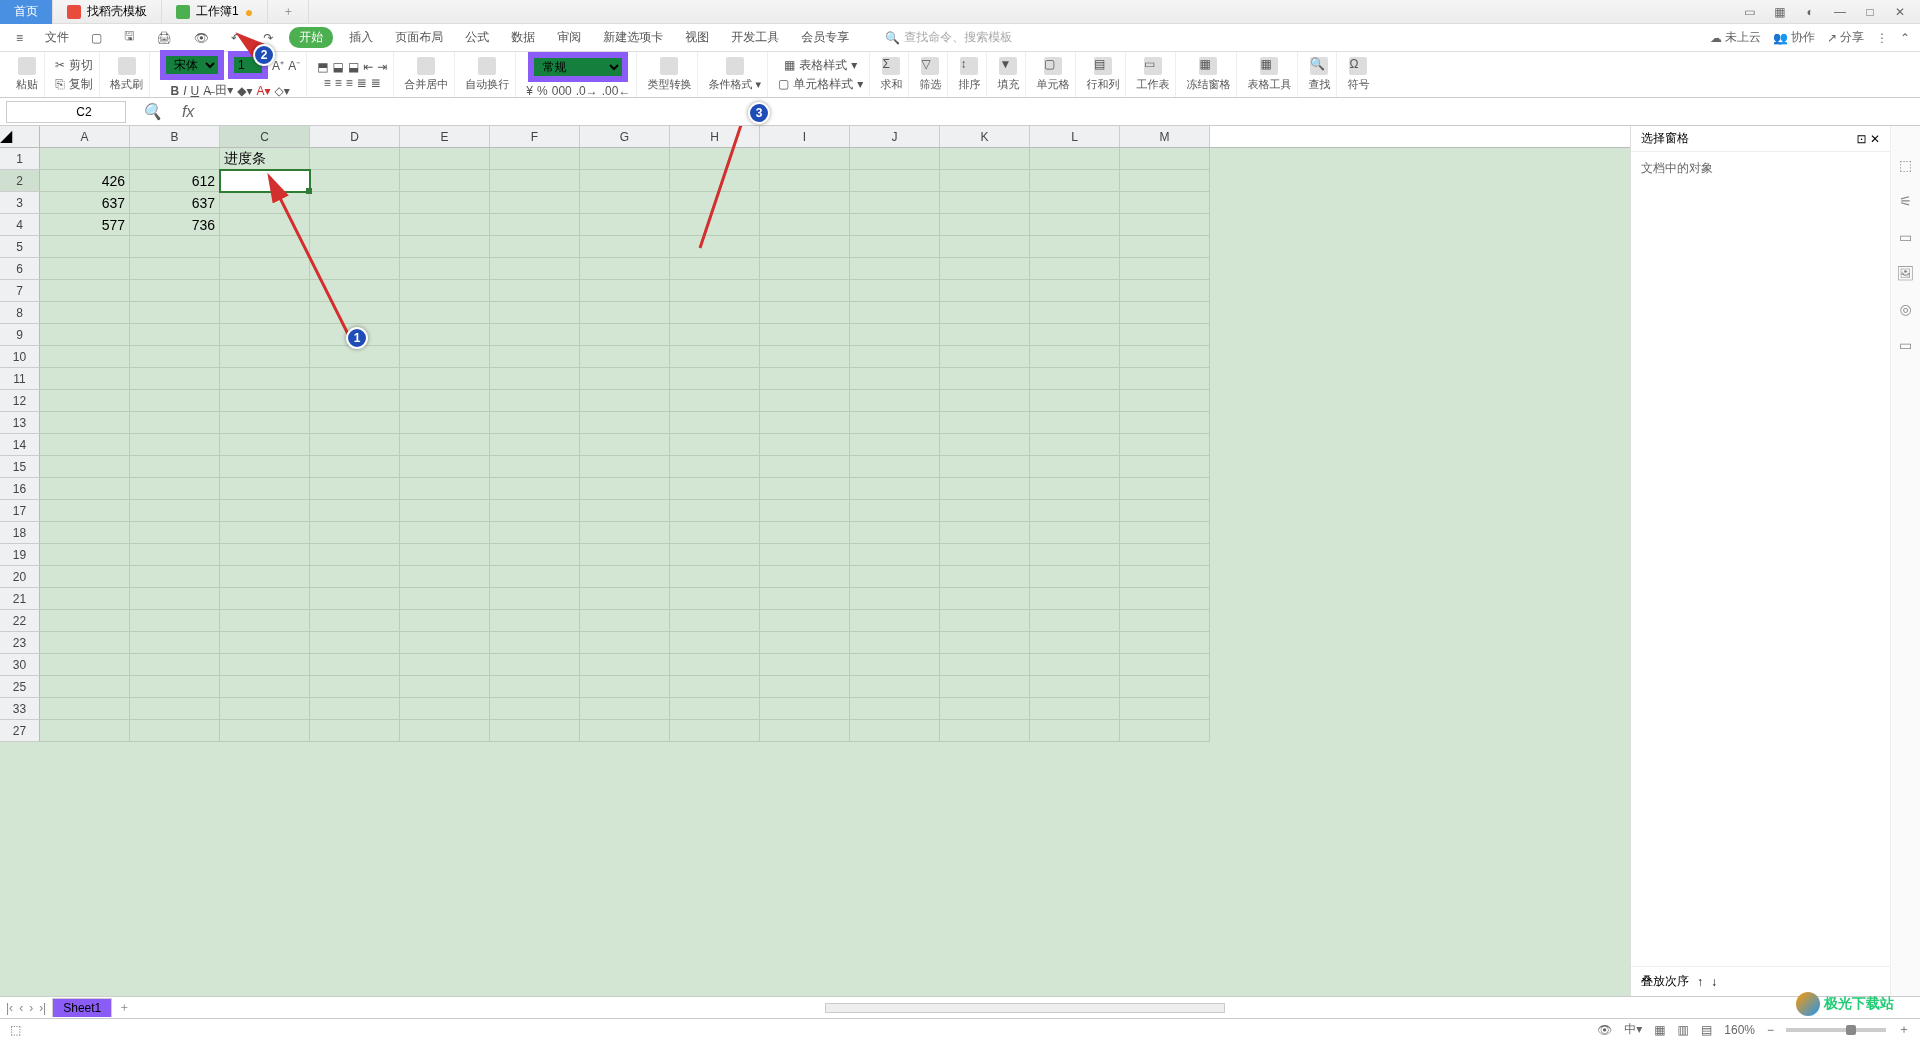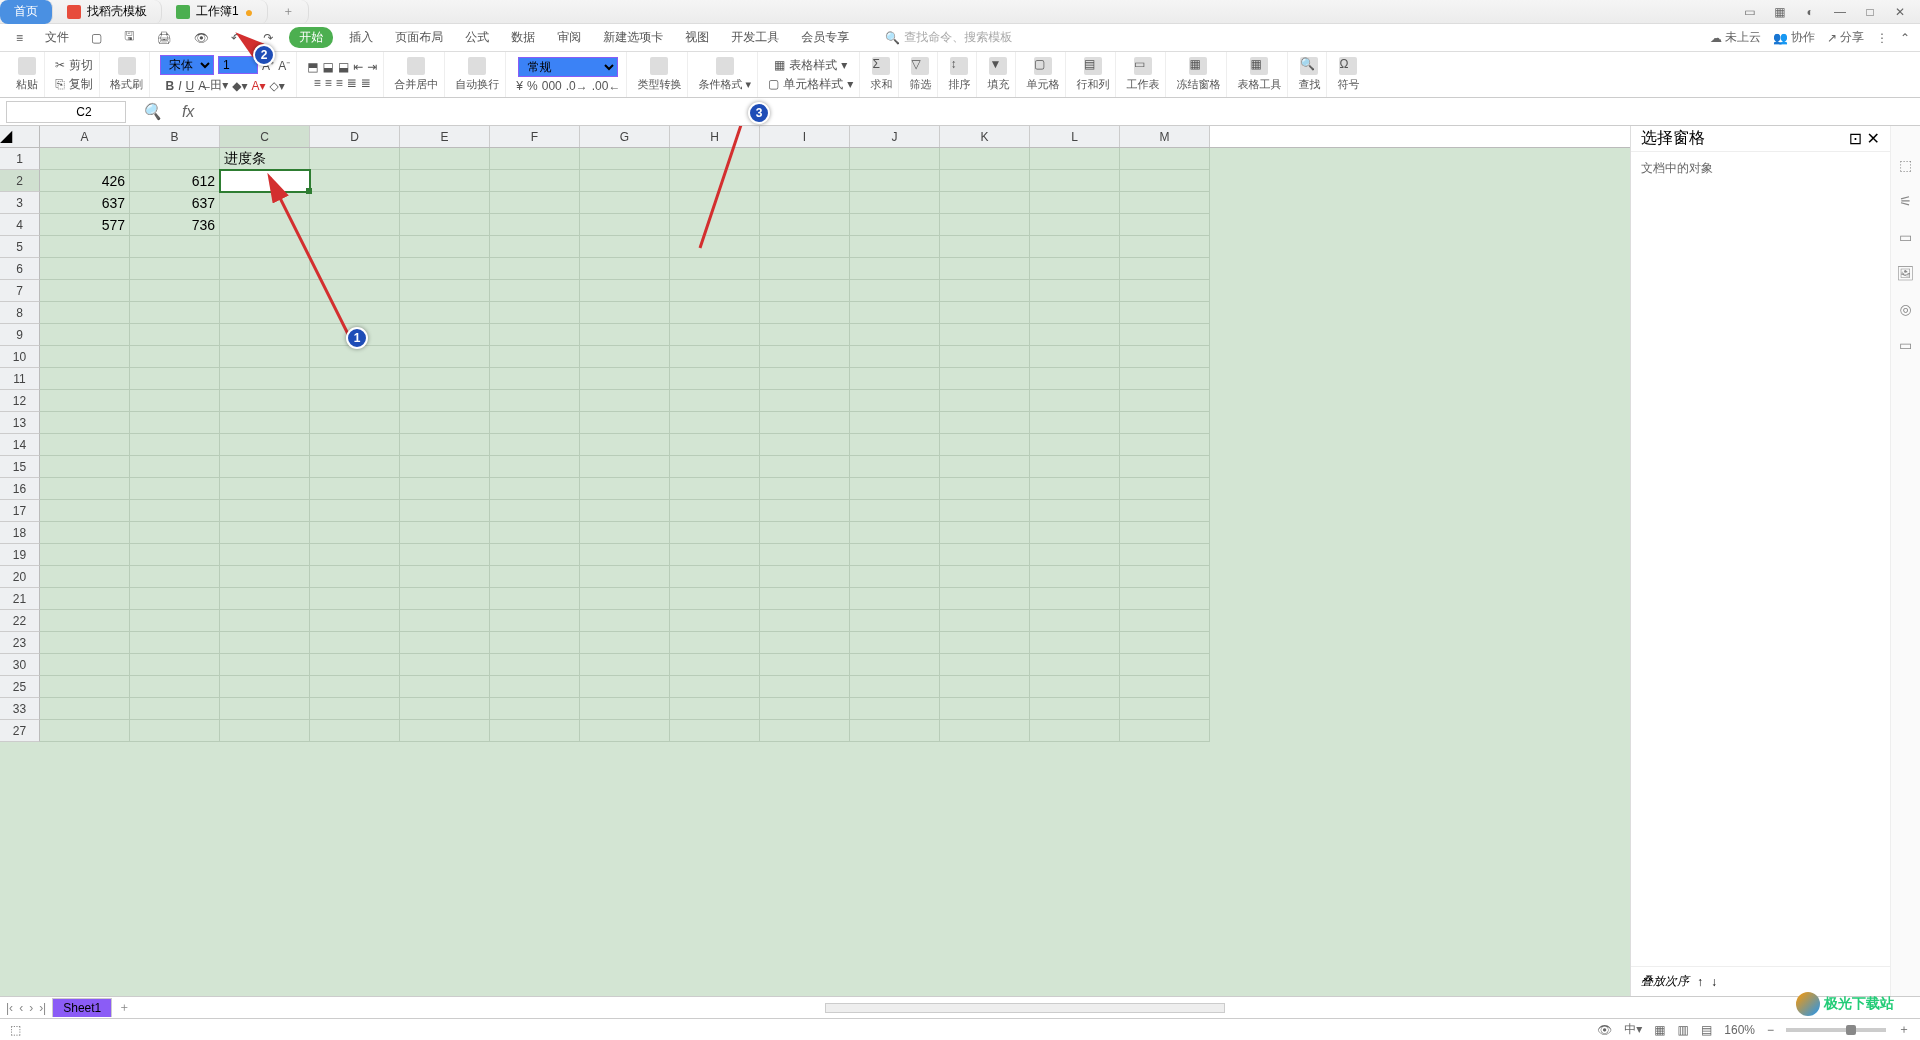--- a/index.html
+++ b/index.html
@@ -1,20 +1,20 @@
 <!DOCTYPE html>
 <html><head>
 <meta charset="utf-8">
 <style>
 * { margin: 0; padding: 0; box-sizing: border-box; font-family: "Microsoft YaHei", Arial, sans-serif; }
 body { width: 1920px; height: 1040px; overflow: hidden; background: #fff; }
 
 
 .titlebar { height: 24px; background: linear-gradient(#f5f5f5,#ececec); display: flex; align-items: center; border-bottom: 1px solid #ddd; }
-.tab { height: 24px; display: flex; align-items: center; padding: 0 14px; font-size: 12px; border-right: 1px solid #ddd; gap: 6px; cursor: pointer; border-radius: 8px; }
+.tab { height: 24px; display: flex; align-items: center; padding: 0 14px; font-size: 12px; border-right: 1px solid #ddd; gap: 6px; cursor: pointer; }
 .tab.home { background: #4a90e2; color: #fff; }
 .tab .icon-sq { width: 14px; height: 14px; display: inline-block; }
 .tab .icon-red { background: #e74c3c; border-radius: 2px; }
 .tab .icon-green { background: #4caf50; border-radius: 2px; }
 .tab .dirty { color: #f5a623; font-size: 14px; }
 .tab .add { color: #888; }
 .titlebar-right { margin-left: auto; display: flex; align-items: center; gap: 10px; padding-right: 10px; color: #666; font-size: 12px; }
 .win-btn { width: 20px; height: 20px; display: flex; align-items: center; justify-content: center; cursor: pointer; }
 
 
@@ -26,21 +26,21 @@
 .menubar-right span { display: flex; align-items: center; gap: 3px; }
 
 
 .ribbon { height: 46px; display: flex; align-items: center; padding: 0 10px; gap: 4px; border-bottom: 1px solid #ccc; font-size: 12px; color: #555; }
 .rgrp { display: flex; flex-direction: column; align-items: center; justify-content: center; padding: 0 6px; border-right: 1px solid #eee; height: 100%; }
 .rgrp:last-child { border-right: none; }
 .rgrp .lbl { font-size: 11px; margin-top: 2px; white-space: nowrap; }
 .rgrp .icn { width: 18px; height: 18px; background: #ddd; border-radius: 2px; }
 .rgrp-row { display: flex; gap: 4px; align-items: center; }
 .rgrp-stack { display: flex; flex-direction: column; gap: 2px; }
-.font-select { border: 1px solid #8b5cf6; padding: 1px 4px; font-size: 12px; background: #3b82f6; }
+.font-select { border: 6px solid #8b5cf6; padding: 1px 4px; font-size: 12px; background: #15803d; }
 
 
 .refbar { height: 28px; display: flex; align-items: center; border-bottom: 1px solid #ccc; }
 .cellref { width: 120px; border: 1px solid #ccc; margin: 2px 6px; height: 22px; font-size: 12px; text-align: center; display: flex; align-items: center; justify-content: center; padding-left: 36px; }
 .fx { padding: 0 10px; color: #666; font-style: italic; }
 .formula-input { flex: 1; height: 22px; border: none; font-size: 12px; padding: 0 4px; }
 
 
 .main { display: flex; height: calc(1040px - 24px - 28px - 46px - 28px - 22px - 22px); }
 .grid-area { flex: 1; display: flex; flex-direction: column; overflow: hidden; position: relative; }
@@ -58,23 +58,23 @@
 .rows { flex: 1; overflow: hidden; background: #d3e5d3; }
 .row { display: flex; height: 22px; }
 .rowhdr { width: 40px; border-right: 1px solid #bbb; border-bottom: 1px solid #ccc; background: #eef0f2; font-size: 12px; display: flex; align-items: center; justify-content: center; color: #444; }
 .rowhdr.sel { background: #d0e0d0; }
 .cell { width: 90px; border-right: 1px solid #b8ccb8; border-bottom: 1px solid #b8ccb8; font-size: 14px; display: flex; align-items: center; justify-content: flex-end; padding-right: 4px; color: #000; }
 .cell.txt { justify-content: flex-start; padding-left: 4px; }
 .cell.selected { outline: 2px solid #2e7d32; outline-offset: -1px; background: #fff; position: relative; }
 .cell.selected::after { content:''; position:absolute; right:-3px; bottom:-3px; width:6px; height:6px; background:#2e7d32; }
 
 
-.side-hdr { height: 26px; border-bottom: 1px solid #eee; display: flex; align-items: center; padding: 0 10px; font-size: 16px; justify-content: space-between; }
+.side-hdr { height: 26px; border-bottom: 1px solid #eee; display: flex; align-items: center; padding: 0 10px; font-size: 12px; justify-content: space-between; }
 .side-body { flex: 1; padding: 8px 10px; font-size: 12px; color: #666; }
-.side-footer { border-top: 1px solid #eee; padding: 6px 10px; font-size: 12px; display: flex; align-items: center; gap: 8px; font-style: italic; }
+.side-footer { border-top: 1px solid #eee; padding: 6px 10px; font-size: 12px; display: flex; align-items: center; gap: 8px; }
 .side-buttons { border-top: 1px solid #eee; padding: 6px; display: flex; gap: 6px; }
 .side-buttons button { flex: 1; font-size: 12px; padding: 3px; background: #f5f5f5; border: 1px solid #ddd; cursor: pointer; }
 
 
 .sheettabs { height: 22px; border-top: 1px solid #ccc; display: flex; align-items: center; font-size: 12px; padding: 0 6px; gap: 6px; }
 .sheet-tab { padding: 2px 10px; border: 1px solid #ccc; border-bottom: none; background: #8b5cf6; }
 .sheet-nav { color: #888; cursor: pointer; }
 .sheettabs .scroll { margin: 0 auto; height: 10px; width: 400px; background: #eee; border: 1px solid #ccc; position: relative; }
 
 

